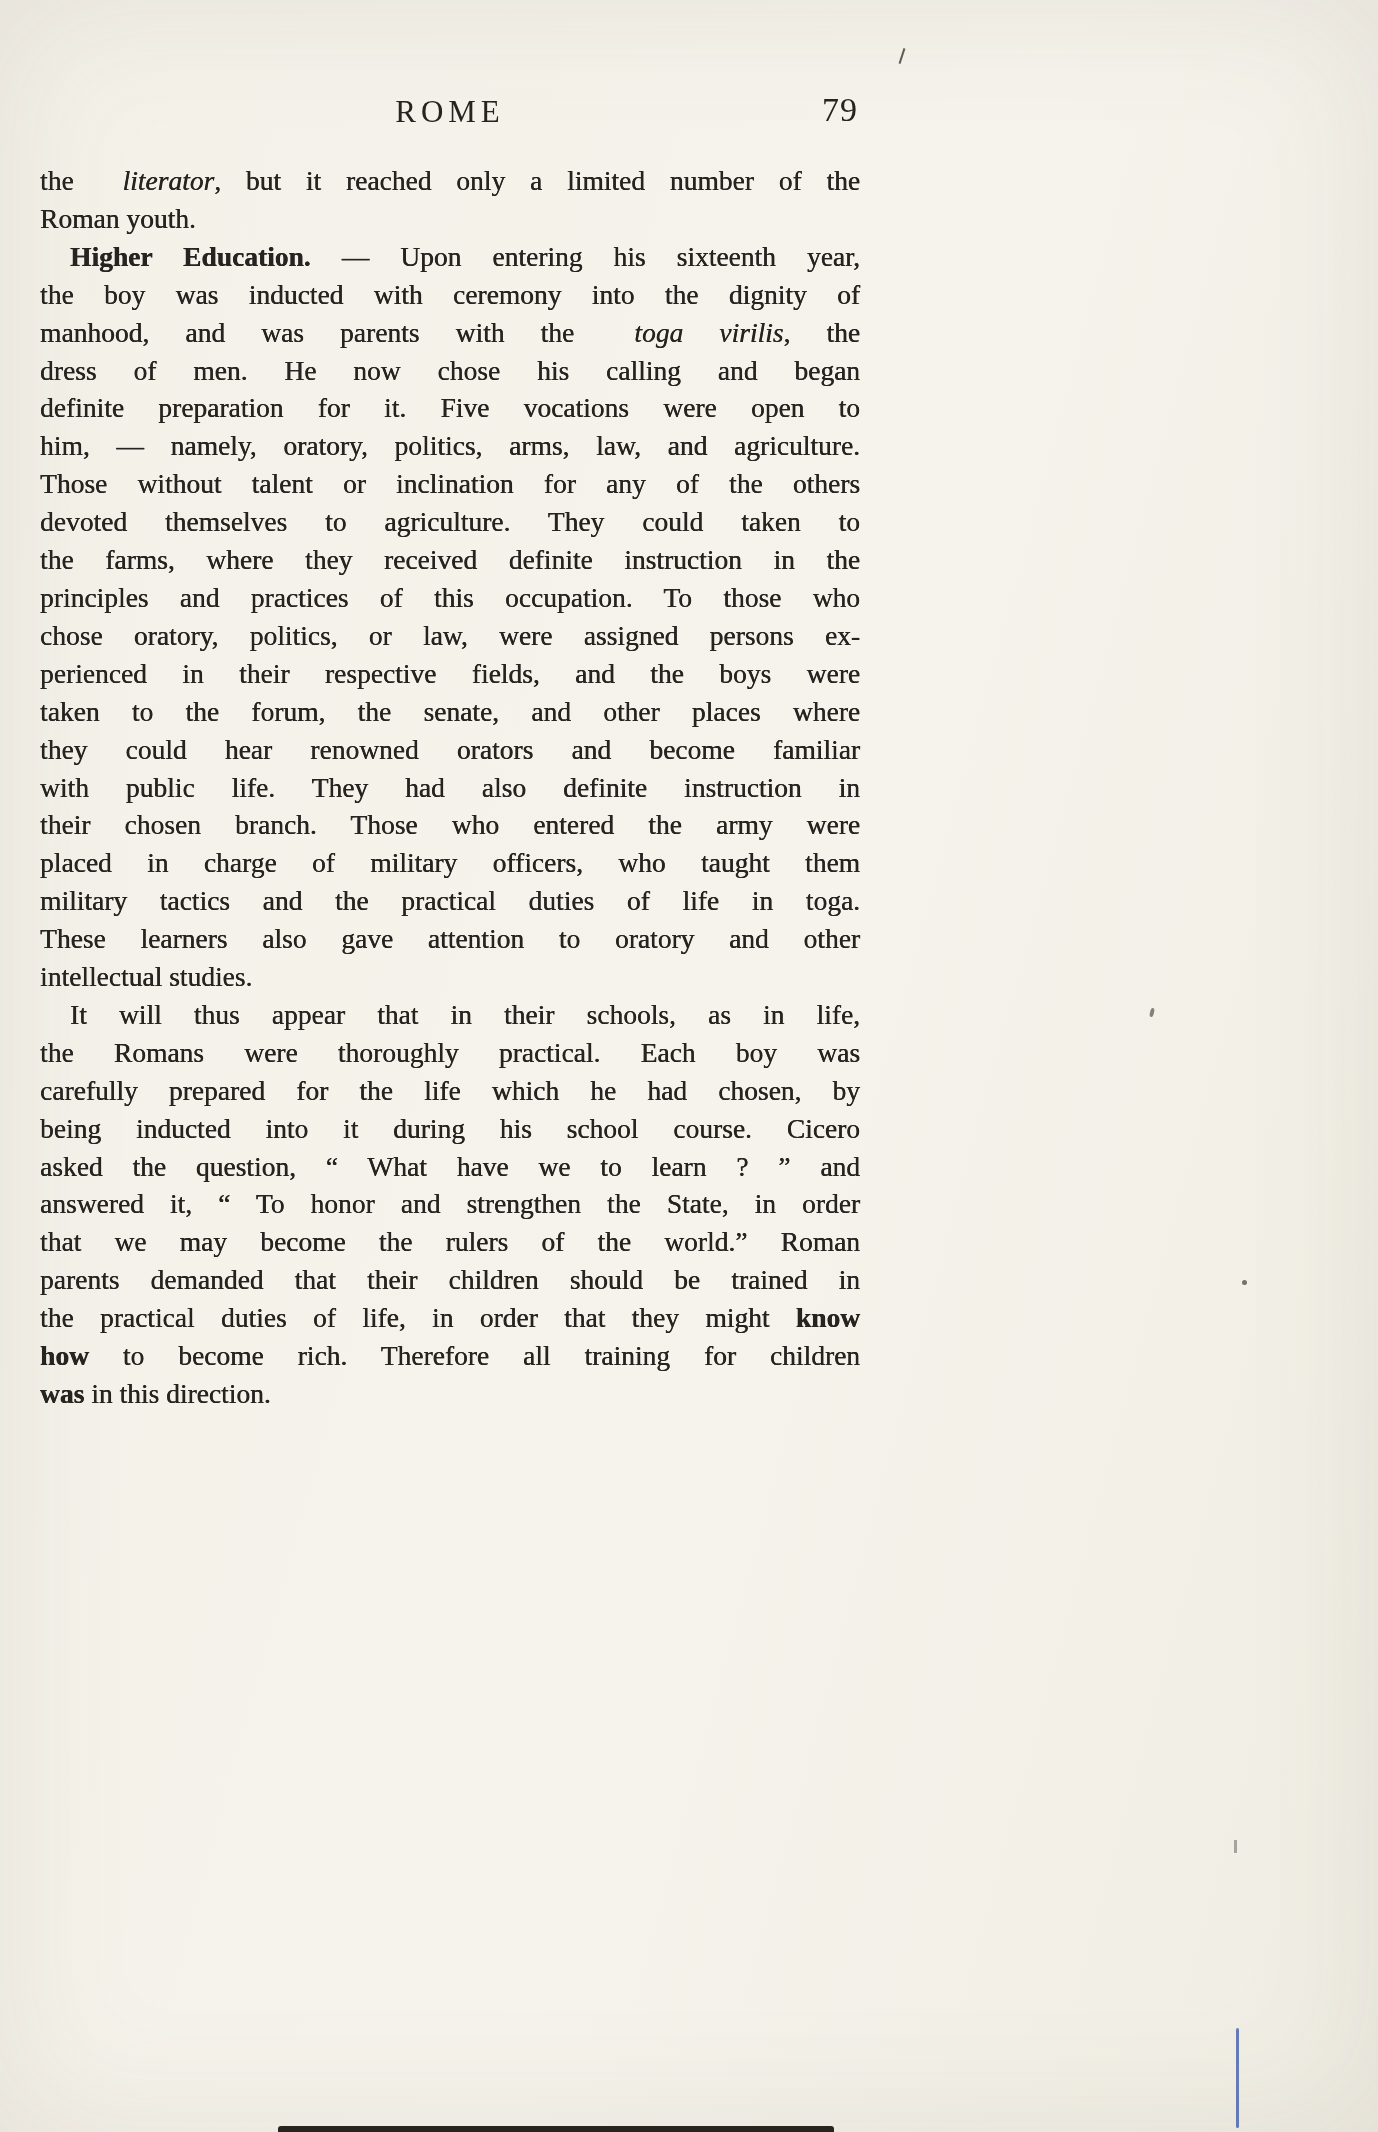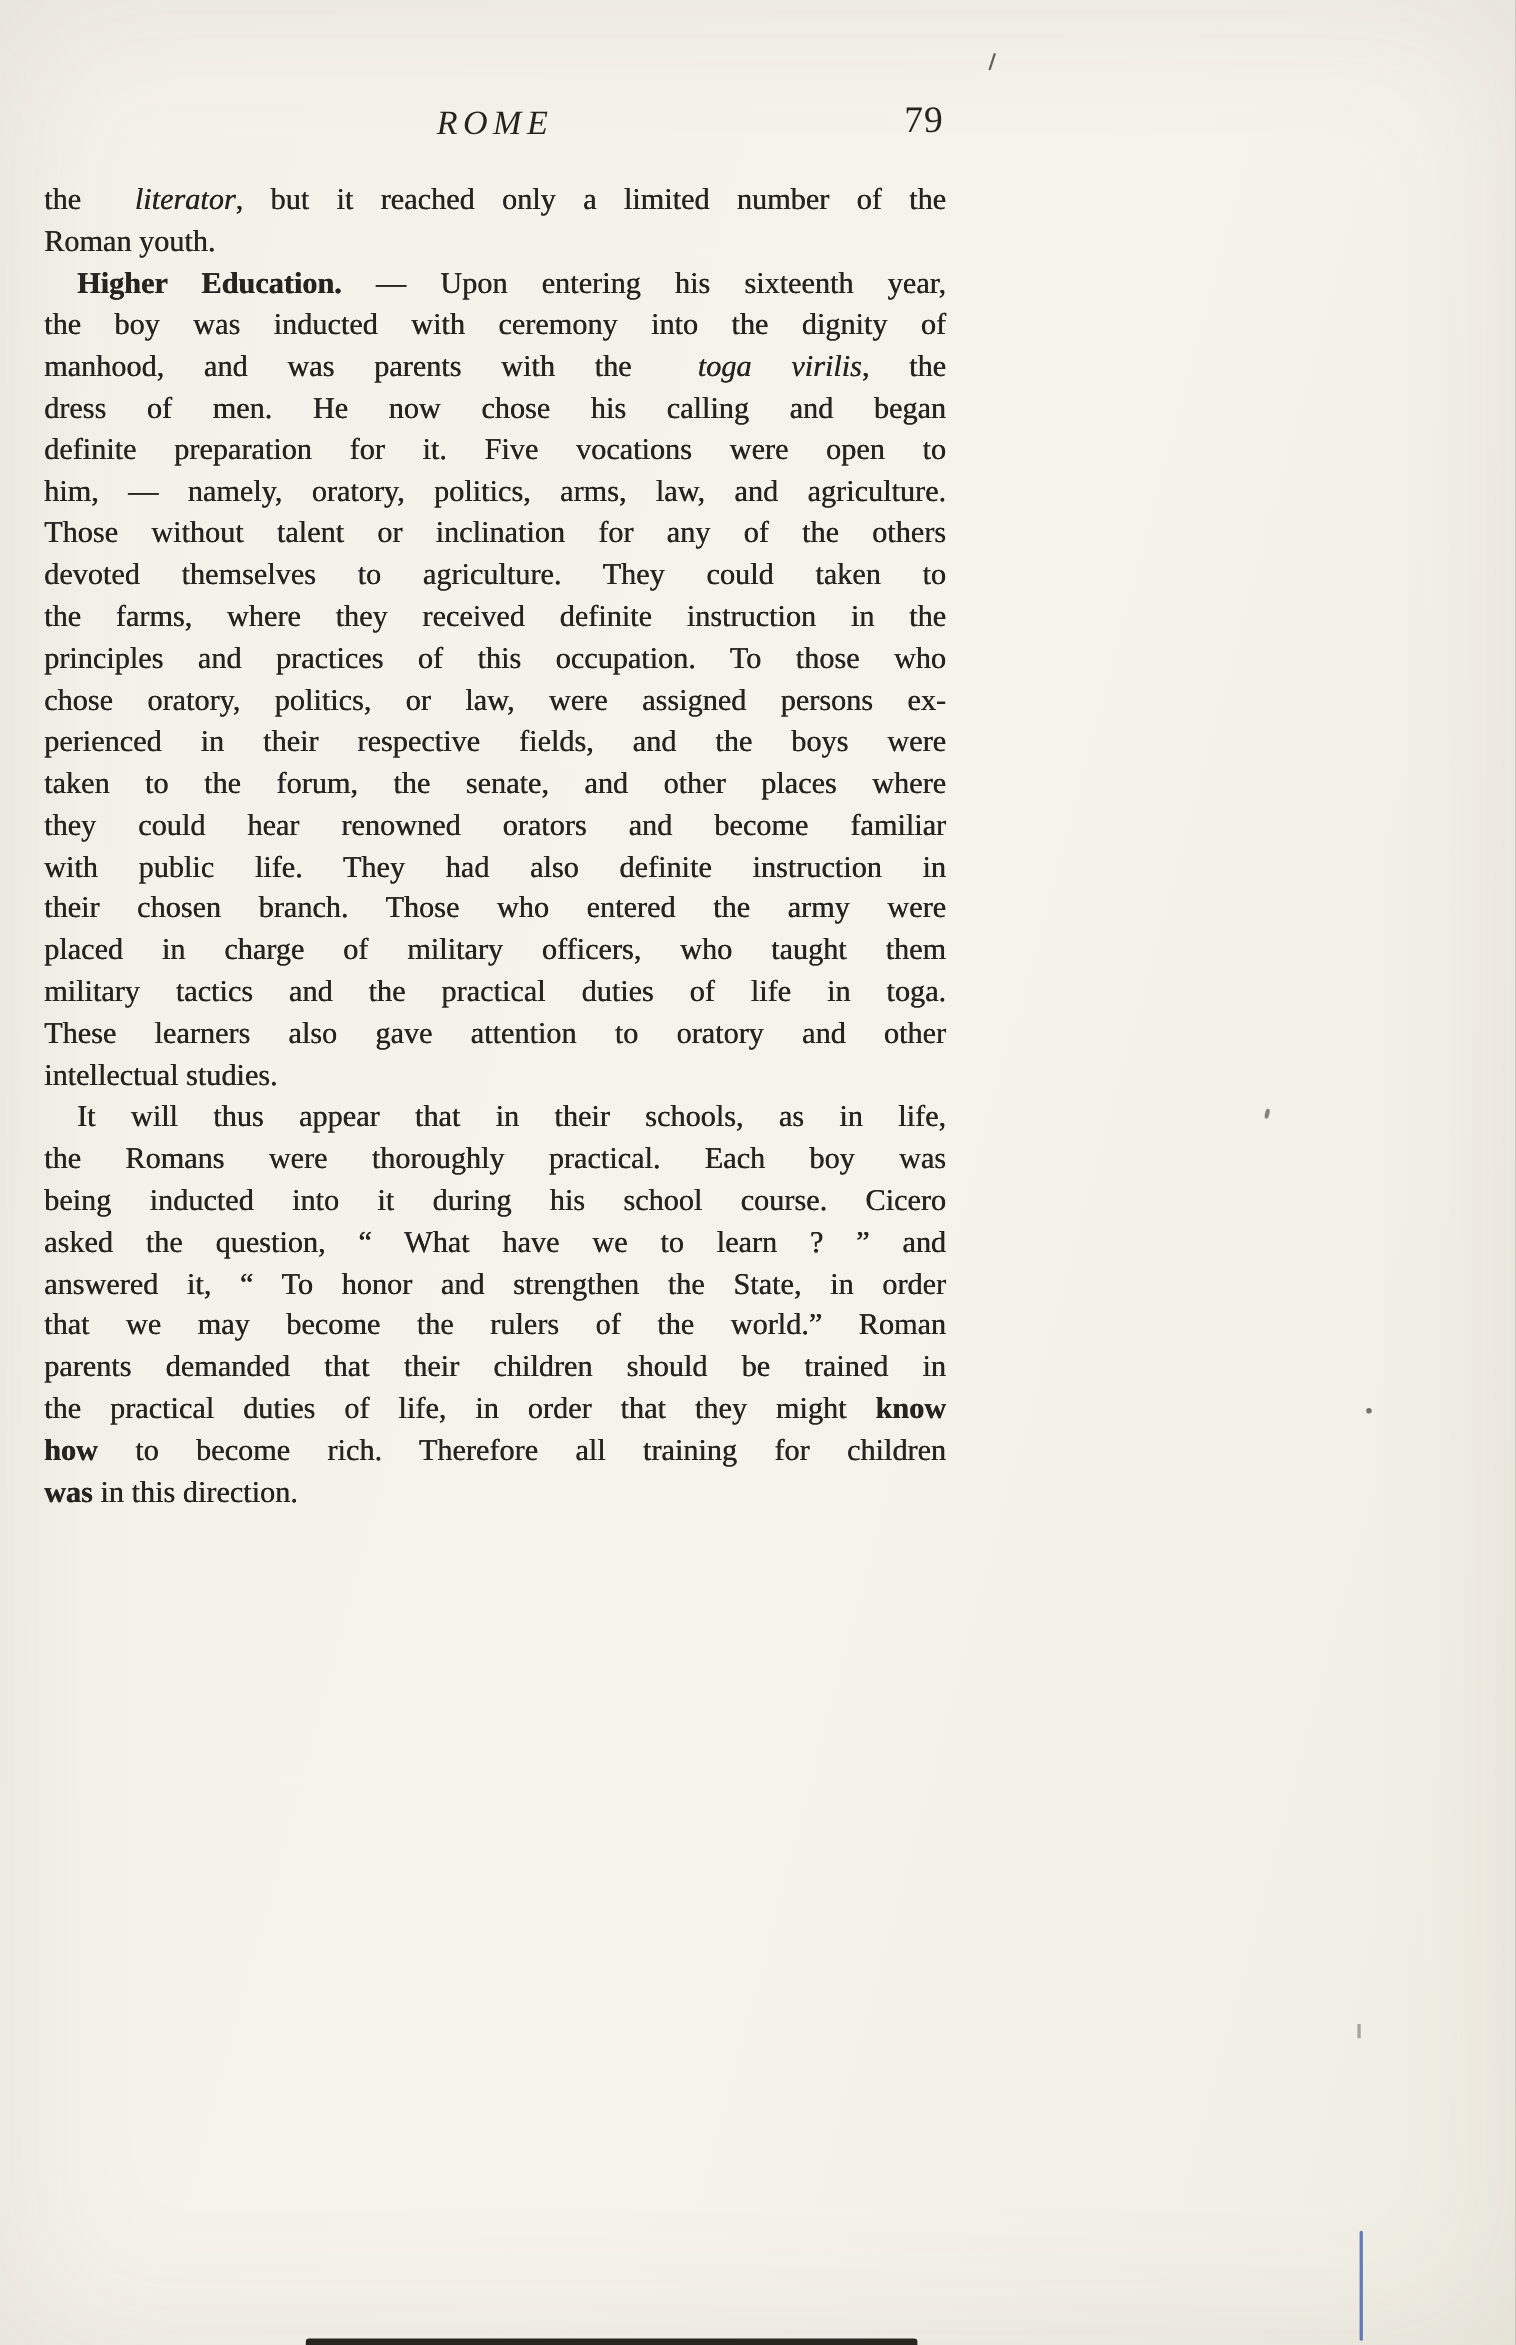--- a/index.html
+++ b/index.html
@@ -33,21 +33,20 @@
 
   .page-header {
     position: relative;
     height: 46px;
   }
 
   .header-title {
     position: absolute;
     left: 0; right: 0;
     text-align: center;
-    font-style: italic;
     font-size: 31px;
     letter-spacing: 5px;
     font-weight: 500;
   }
 
   .page-number {
     position: absolute;
     right: 2px;
     top: -3px;
     font-size: 34px;
@@ -131,20 +130,21 @@
         <div class="line"><span>taken to the forum, the senate, and other places where</span></div>
         <div class="line"><span>they could hear renowned orators and become familiar</span></div>
         <div class="line"><span>with public life. They had also definite instruction in</span></div>
         <div class="line"><span>their chosen branch. Those who entered the army were</span></div>
         <div class="line"><span>placed in charge of military officers, who taught them</span></div>
         <div class="line"><span>military tactics and the practical duties of life in toga.</span></div>
         <div class="line"><span>These learners also gave attention to oratory and other</span></div>
         <div class="line para-end"><span>intellectual studies.</span></div>
         <div class="line indent"><span>It will thus appear that in their schools, as in life,</span></div>
         <div class="line"><span>the Romans were thoroughly practical. Each boy was</span></div>
+        <div class="line"><span>carefully prepared for the life which he had chosen, by</span></div>
         <div class="line"><span>being inducted into it during his school course. Cicero</span></div>
         <div class="line"><span>asked the question, “ What have we to learn ? ” and</span></div>
         <div class="line"><span>answered it, “ To honor and strengthen the State, in order</span></div>
         <div class="line"><span>that we may become the rulers of the world.” Roman</span></div>
         <div class="line"><span>parents demanded that their children should be trained in</span></div>
         <div class="line"><span>the practical duties of life, in order that they might </span><span class="em-bold">know</span></div>
         <div class="line"><span class="em-bold">how</span><span> to become rich. Therefore all training for children</span></div>
         <div class="line para-end"><span class="em-bold">was</span><span> in this direction.</span></div>
       </div>
 

